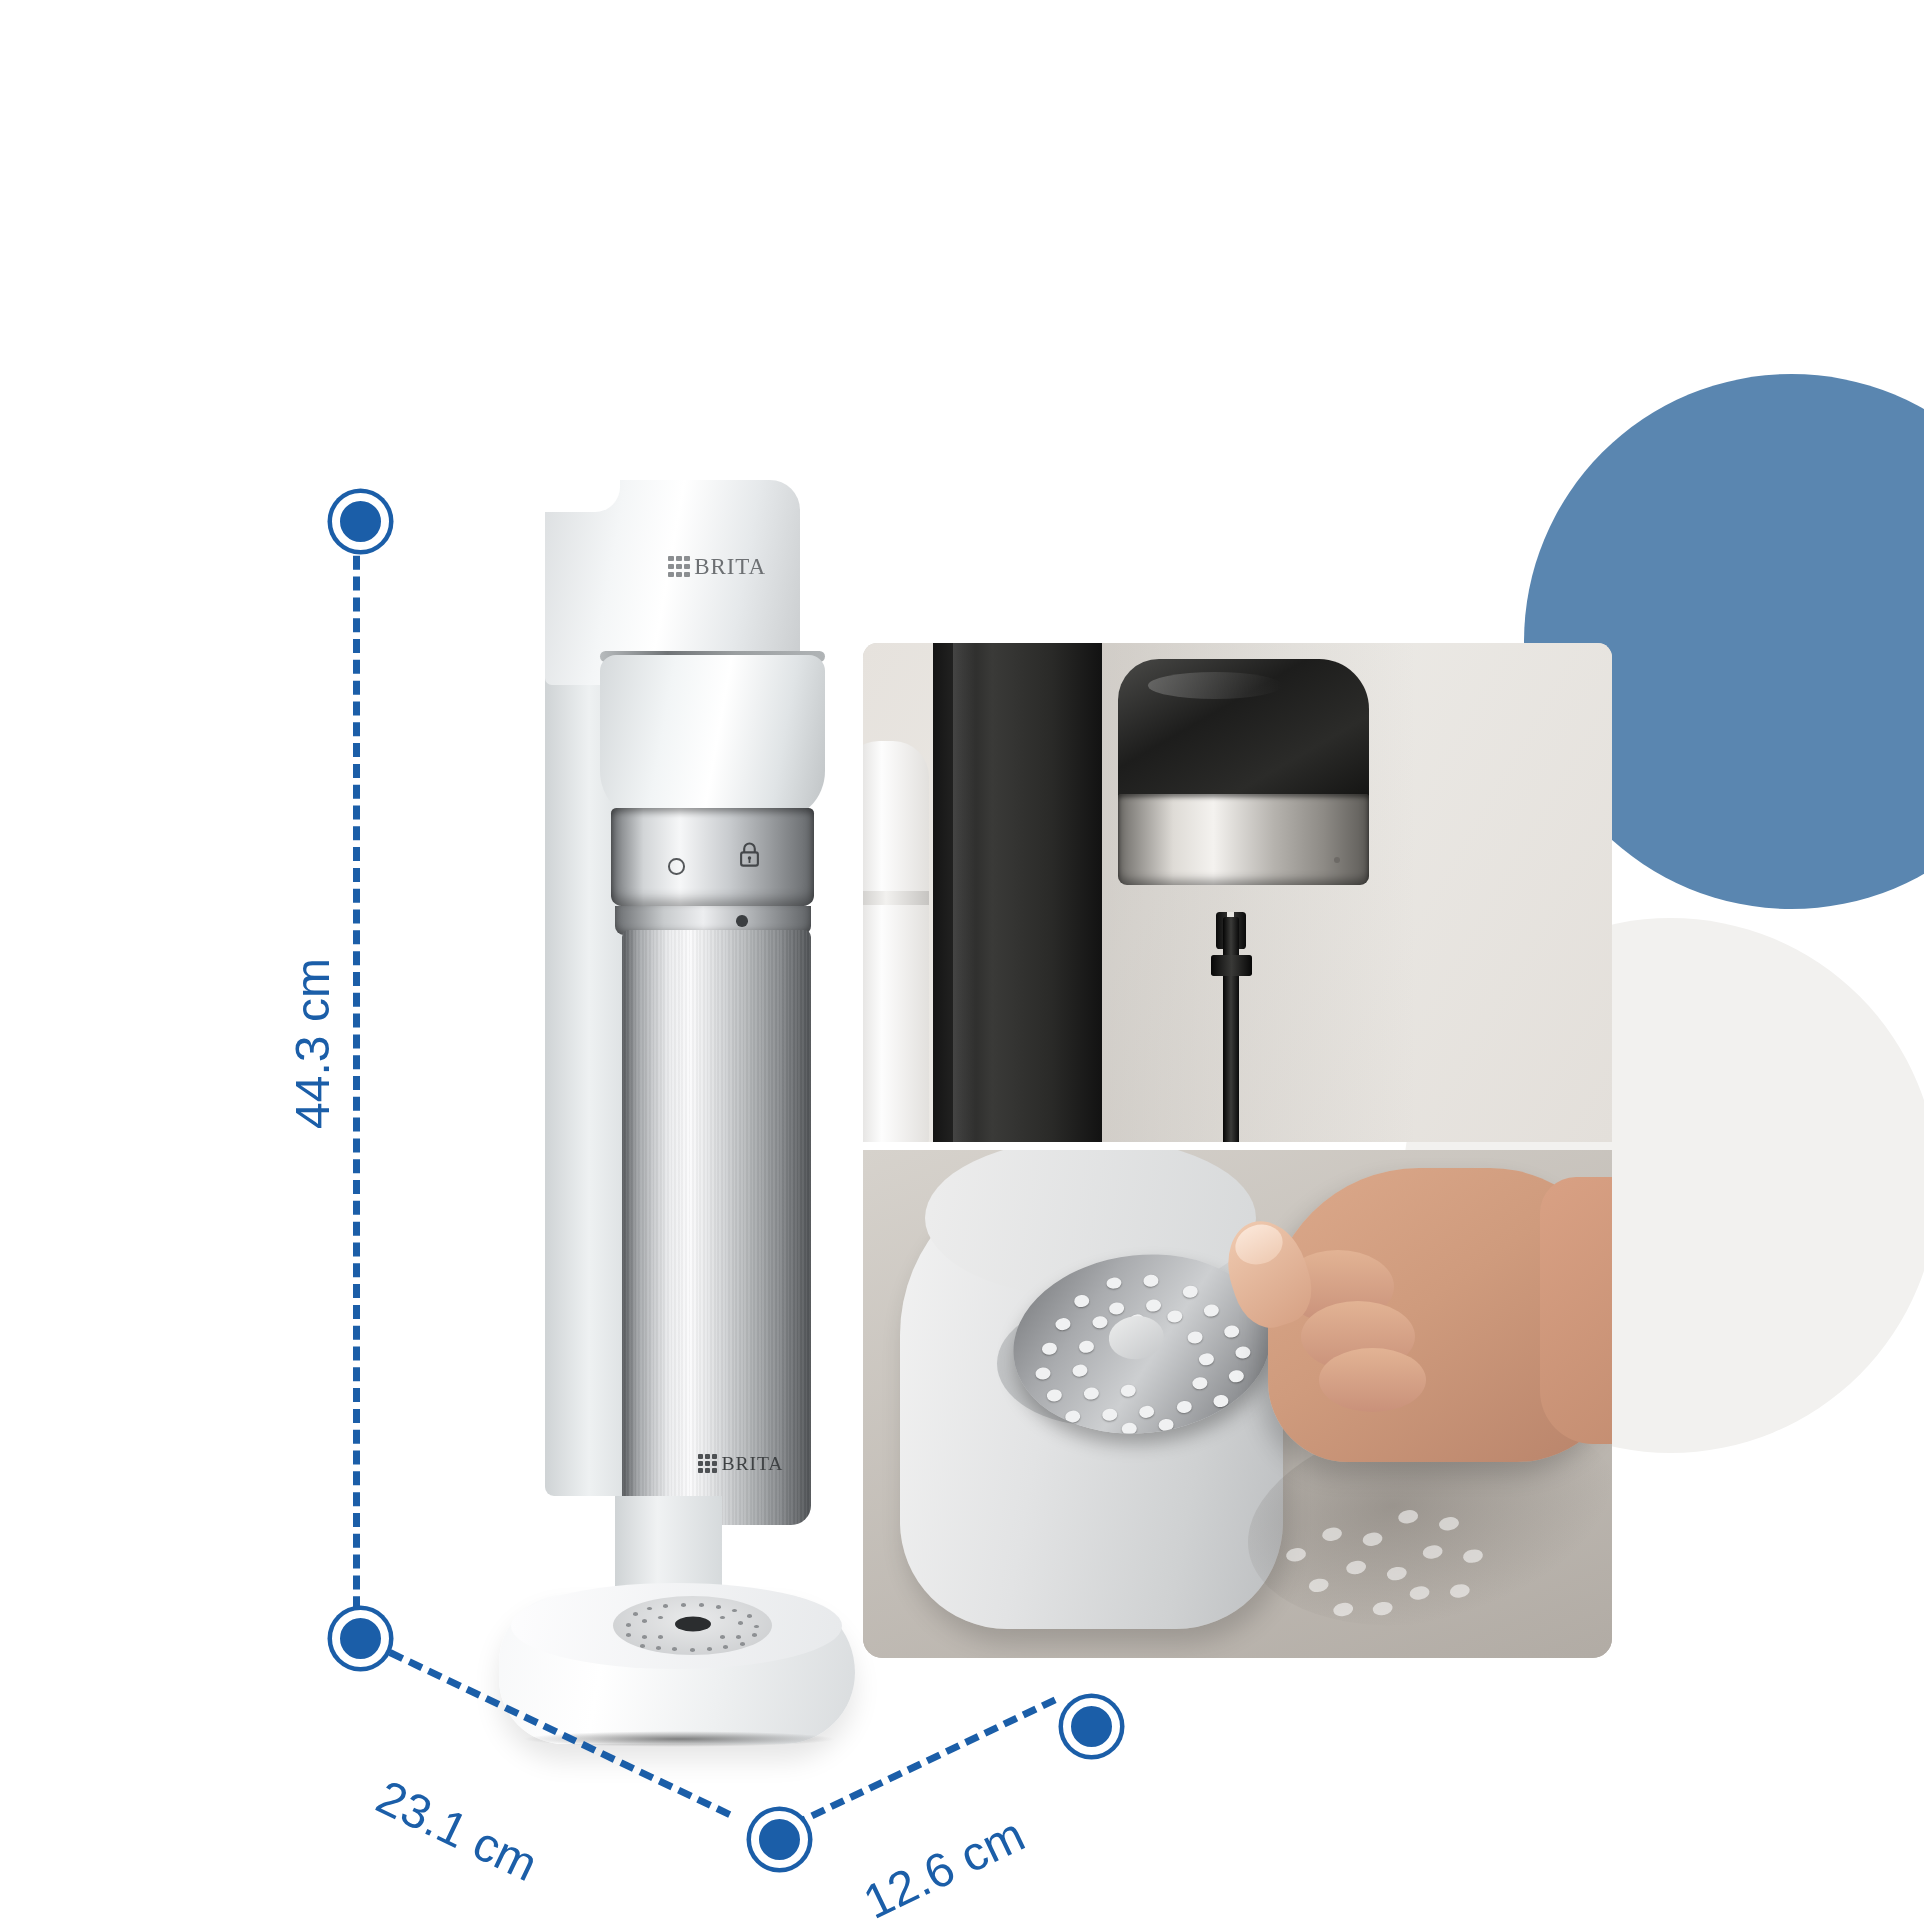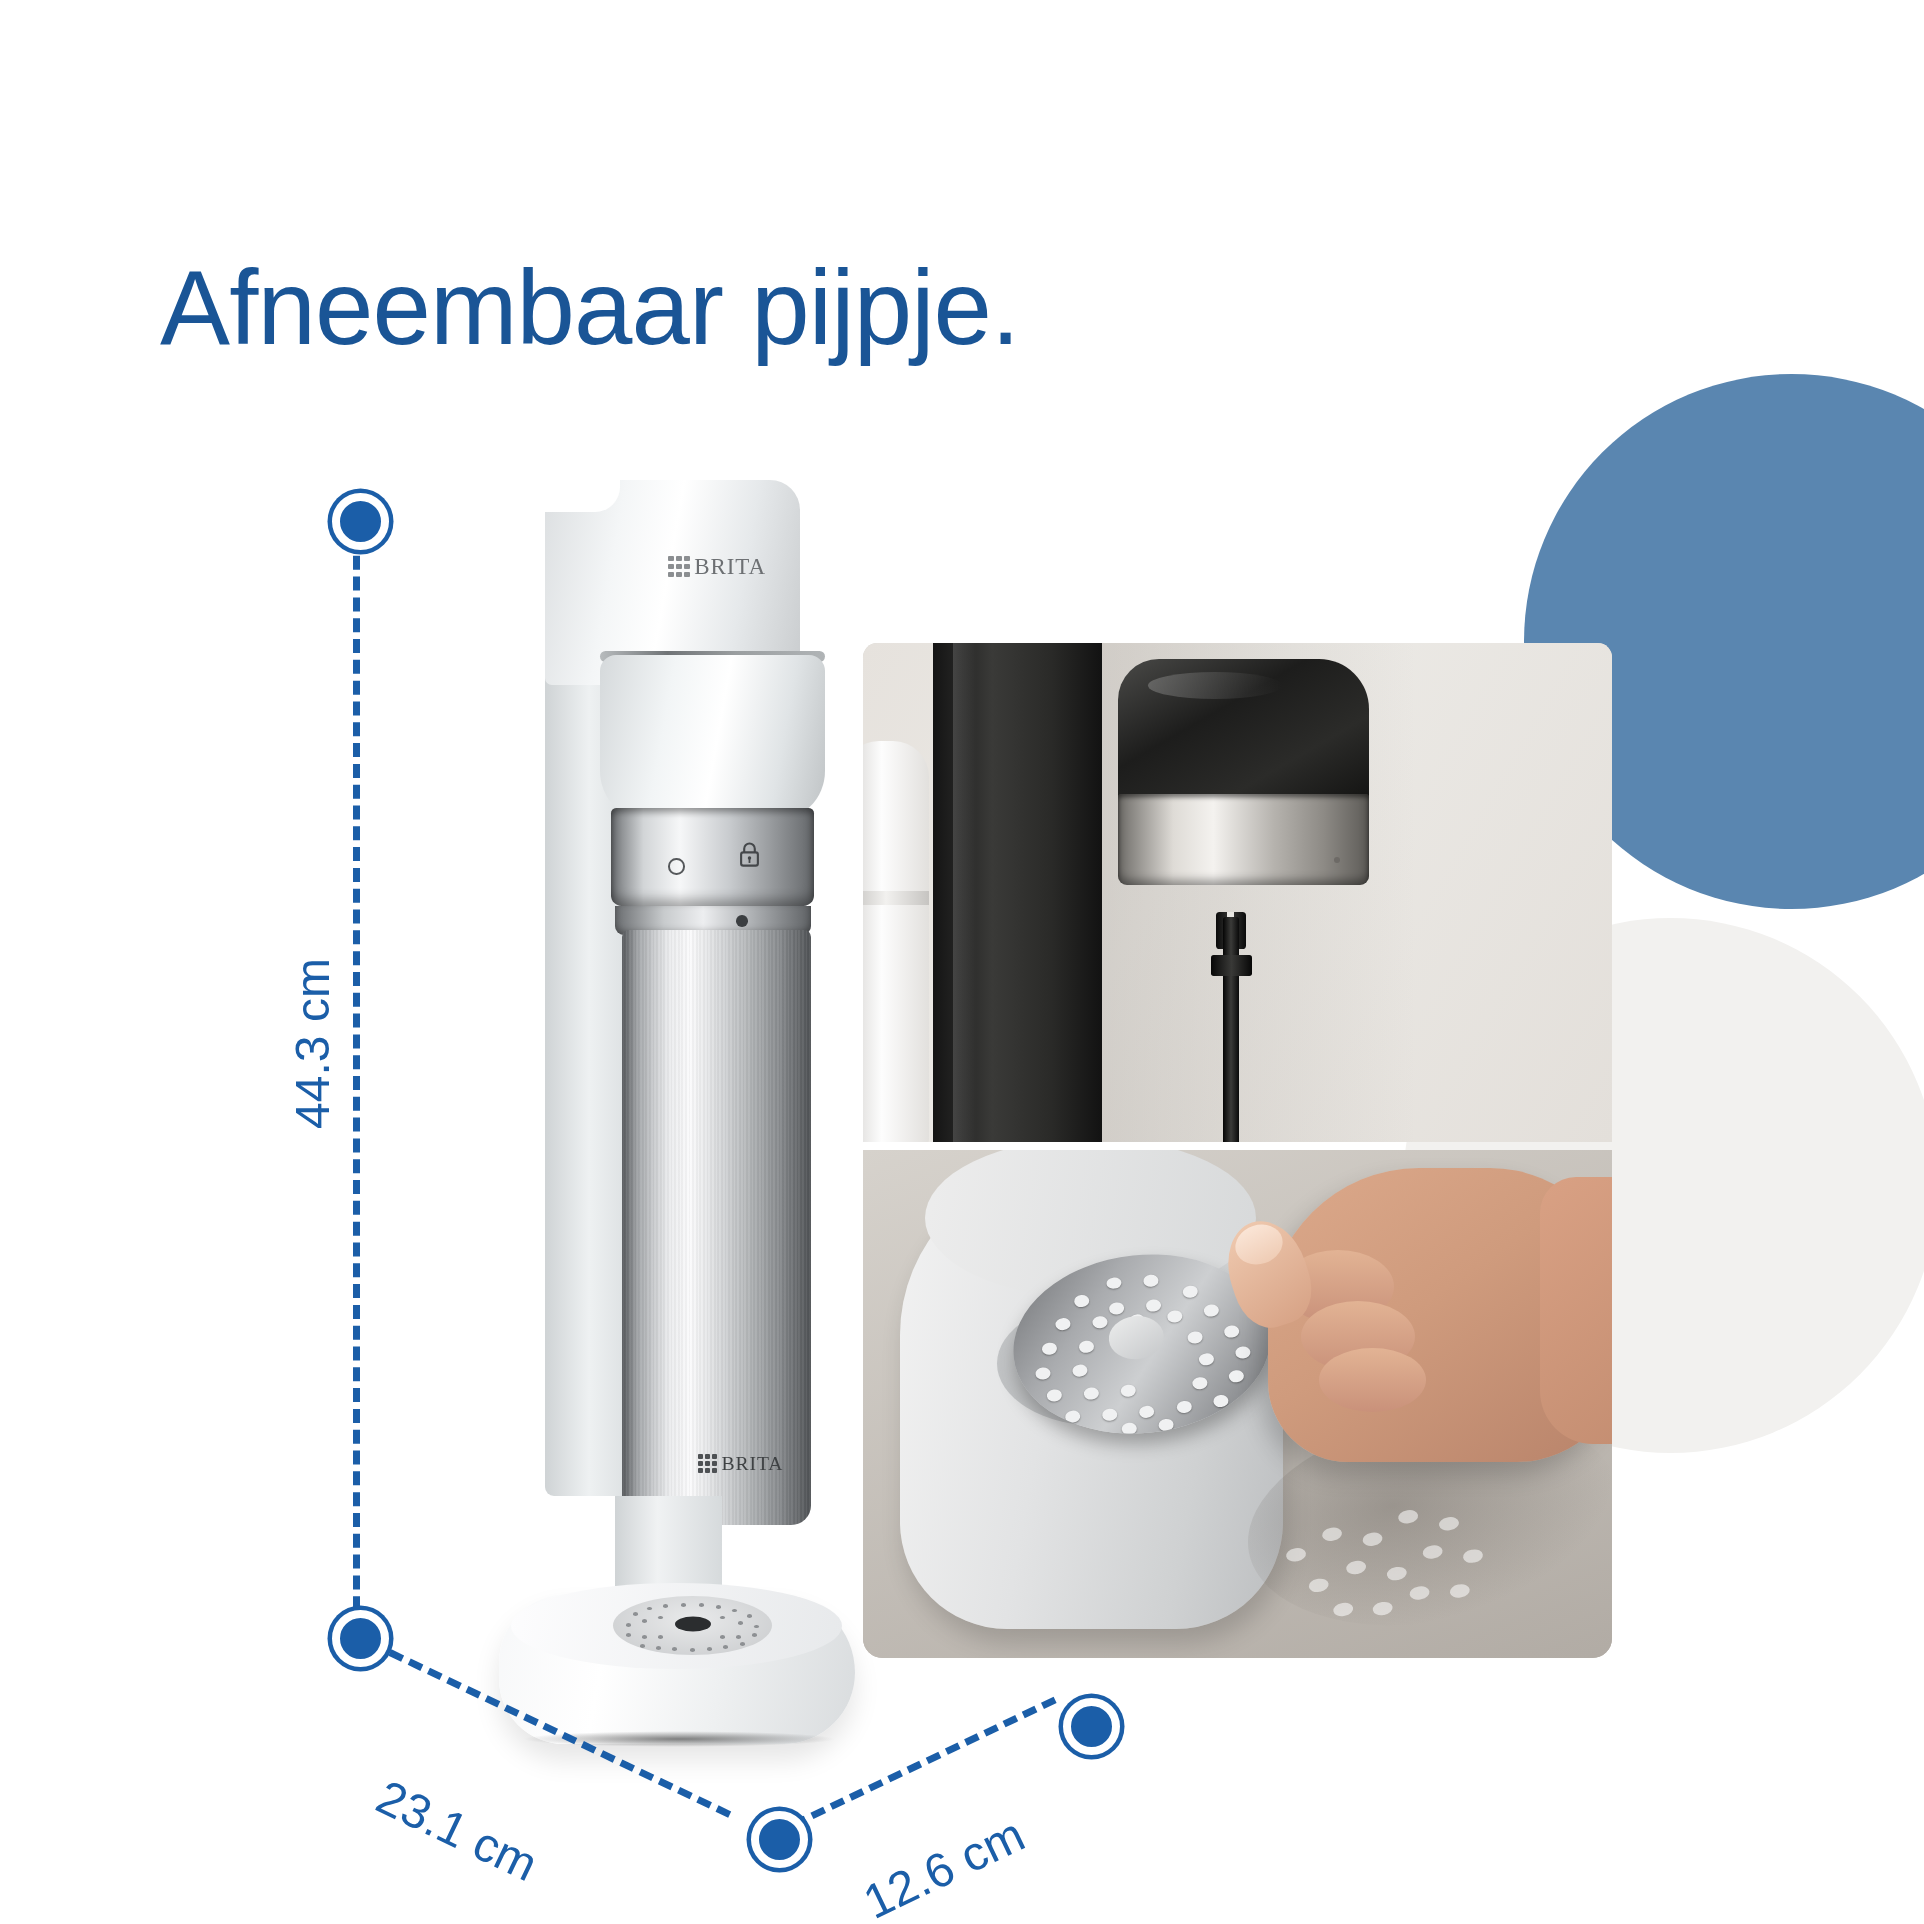--- a/index.html
+++ b/index.html
@@ -216,21 +216,20 @@
   .brita-sm .brita-grid i{width:4.9px;height:4.9px;}
   .brita-sm .brita-word{font-size:19.6px;color:#3f4244;}
   .brita-sm .brita-grid i{background:#4e5154;}
 </style>
 </head>
 <body>
 
 <div class="stage">
 
   <div class="headline">
-    <span>Afneembaar pijpje.</span>
   </div>
 
   <div class="blue-circle"></div>
   <div class="grey-circle"></div>
 
   <div class="photo photo-top">
     <div class="tp-bg"></div>
     <div class="tp-wallshadow"></div>
     <div class="tp-whitebottle"></div>
     <div class="tp-whitering"></div>

